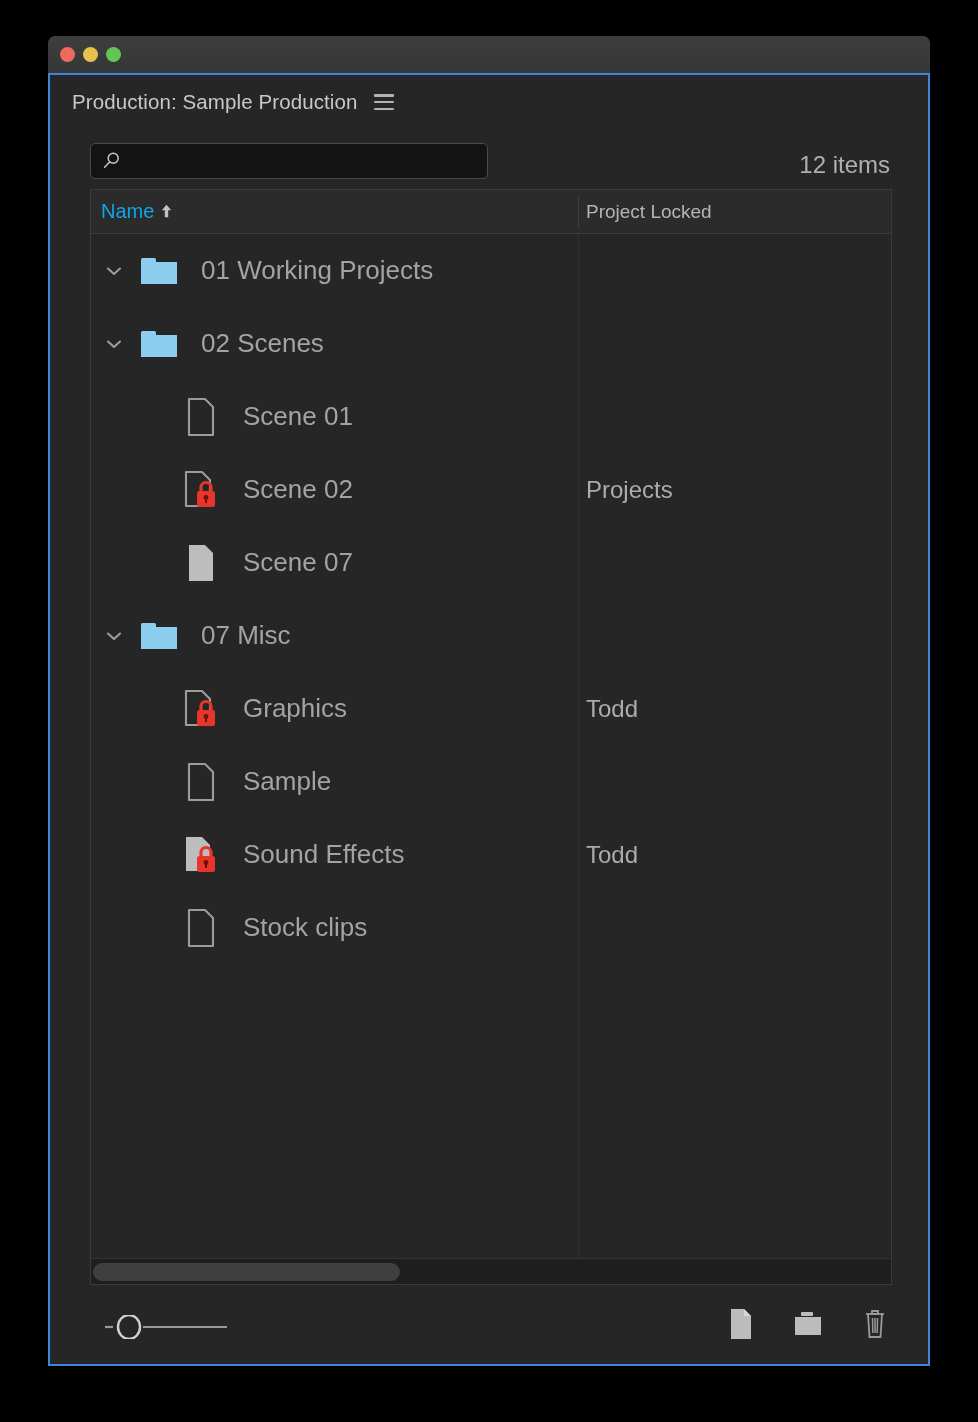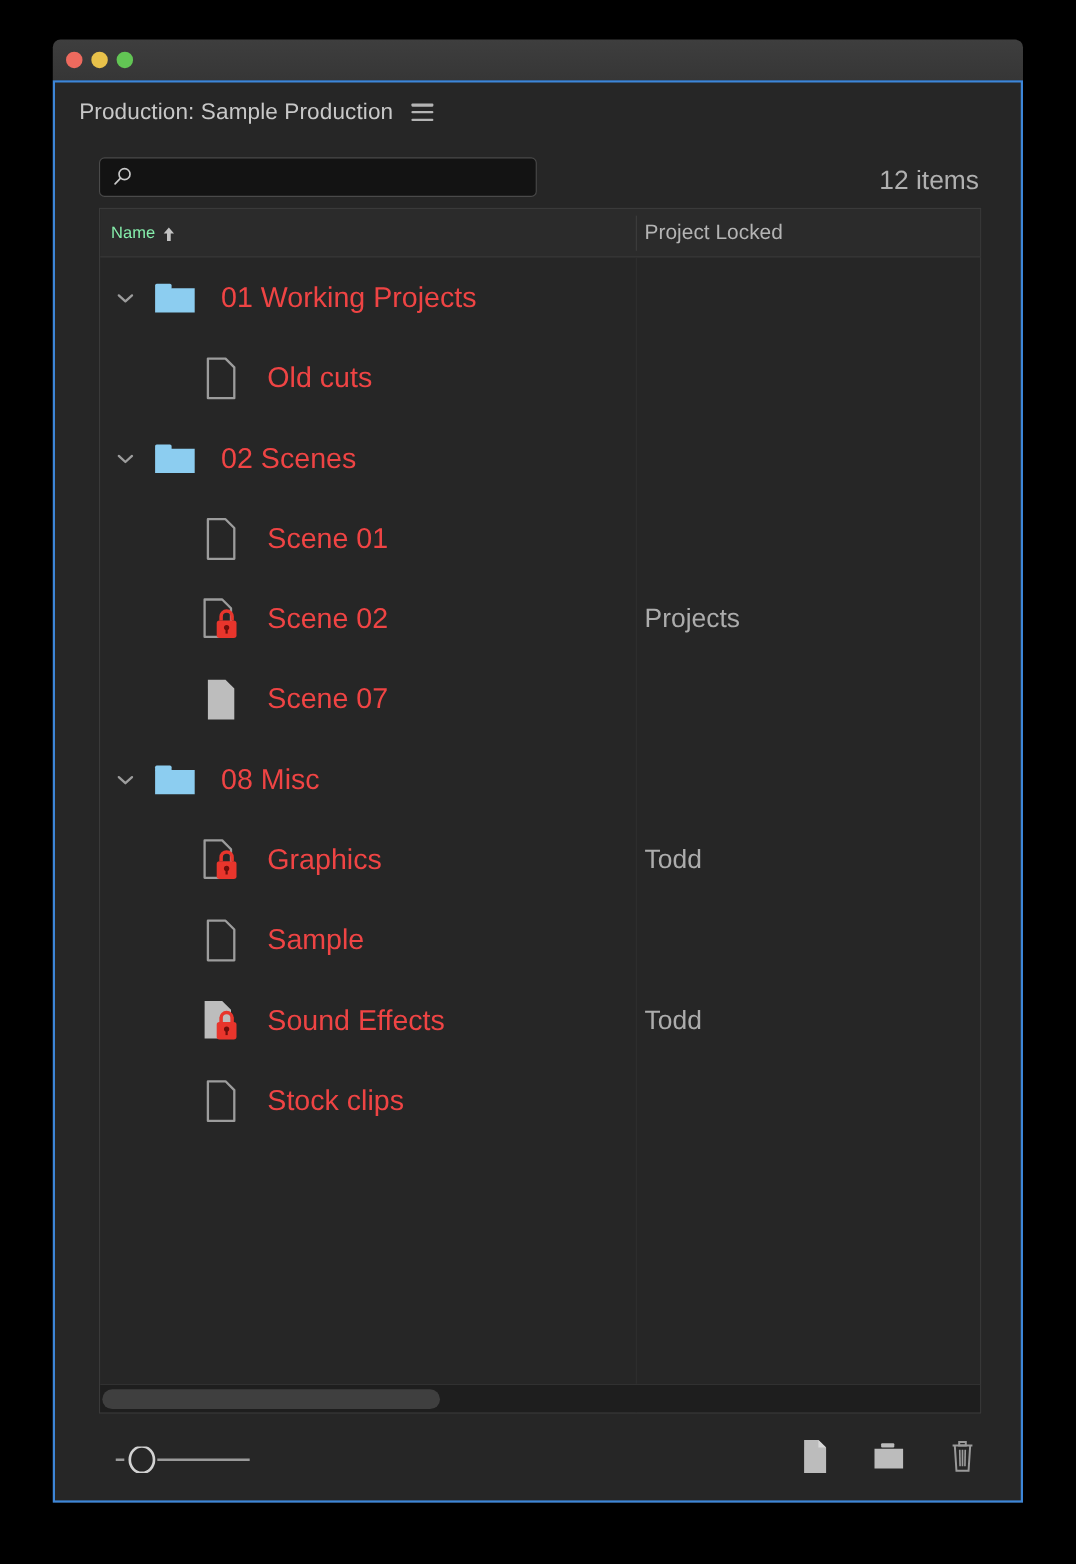--- a/index.html
+++ b/index.html
@@ -99,22 +99,22 @@
   }
   #col-header {
     height: 44px;
     background: #2b2b2b;
     border-bottom: 1px solid #3a3a3a;
     display: flex; align-items: center;
     position: relative;
   }
   .col-name {
     position: absolute; left: 10px;
-    color: #86efac; font-size: 15px;
-    display: flex; align-items: flex-end; gap: 7px;
+    color: #0ea5e9; font-size: 20px;
+    display: flex; align-items: flex-start; gap: 7px;
   }
   .col-locked {
     position: absolute; left: 491px;
     color: #b4b4b4; font-size: 19px;
     padding-left: 4px;
   }
   #col-divider {
     position: absolute; left: 487px; top: 6px;
     width: 1px; height: 32px; background: #3d3d3d;
   }
@@ -141,21 +141,21 @@
   }
   .row-icon {
     position: absolute;
     width: 40px; height: 40px;
     display: flex; align-items: center; justify-content: center;
   }
   .row.depth0 .row-icon { left: 48px; }
   .row.depth1 .row-icon { left: 90px; }
   .row-label {
     position: absolute;
-    color: #ef4444;
+    color: #a3a3a3;
     font-size: 26px;
     white-space: nowrap;
   }
   .row.depth0 .row-label { left: 110px; }
   .row.depth1 .row-label { left: 152px; }
   .row-locked {
     position: absolute; left: 495px;
     color: #acacac; font-size: 24px;
     white-space: nowrap;
   }
@@ -256,28 +256,20 @@
               </svg>
             </span>
             <span class="row-icon">
               <svg width="40" height="32" viewBox="0 0 40 32">
                 <rect x="2" y="3" width="15" height="5" rx="1.5" fill="#8ccdf0"></rect>
                 <path d="M2 7 H38 V29 H2 Z" fill="#8ccdf0"></path>
               </svg>
             </span>
             <span class="row-label">01 Working Projects</span>
           </div>
-          <div class="row depth1">
-            <span class="row-icon">
-              <svg width="32" height="40" viewBox="0 0 32 40">
-                <path d="M4 2 H20 L28 10 V38 H4 Z" fill="none" stroke="#9c9c9c" stroke-width="2.1" stroke-linejoin="round"></path>
-              </svg>
-            </span>
-            <span class="row-label">Old cuts</span>
-          </div>
           <div class="row depth0">
             <span class="twisty">
               <svg width="20" height="20" viewBox="0 0 20 20">
                 <path d="M4 7.5 L10 13 L16 7.5" fill="none" stroke="#9d9d9d" stroke-width="2.1" stroke-linecap="round" stroke-linejoin="round"></path>
               </svg>
             </span>
             <span class="row-icon">
               <svg width="40" height="32" viewBox="0 0 40 32">
                 <rect x="2" y="3" width="15" height="5" rx="1.5" fill="#8ccdf0"></rect>
                 <path d="M2 7 H38 V29 H2 Z" fill="#8ccdf0"></path>
@@ -319,21 +311,21 @@
               <svg width="20" height="20" viewBox="0 0 20 20">
                 <path d="M4 7.5 L10 13 L16 7.5" fill="none" stroke="#9d9d9d" stroke-width="2.1" stroke-linecap="round" stroke-linejoin="round"></path>
               </svg>
             </span>
             <span class="row-icon">
               <svg width="40" height="32" viewBox="0 0 40 32">
                 <rect x="2" y="3" width="15" height="5" rx="1.5" fill="#8ccdf0"></rect>
                 <path d="M2 7 H38 V29 H2 Z" fill="#8ccdf0"></path>
               </svg>
             </span>
-            <span class="row-label">08 Misc</span>
+            <span class="row-label">07 Misc</span>
           </div>
           <div class="row depth1">
             <span class="row-icon">
               <svg width="36" height="40" viewBox="0 0 36 40">
                 <path d="M3 2 H19 L27 10 V36 H3 Z" fill="none" stroke="#9c9c9c" stroke-width="2.1" stroke-linejoin="round"></path>
                 <rect x="14" y="21" width="18" height="16" rx="2.5" fill="#e8352c"></rect>
                 <path d="M18 21 V17.5 a5 5 0 0 1 10 0 V21" fill="none" stroke="#e8352c" stroke-width="3.2"></path>
                 <circle cx="23" cy="27.5" r="2.4" fill="#6e0f0b"></circle>
                 <rect x="22" y="28.5" width="2" height="4.5" fill="#6e0f0b"></rect>
               </svg>

